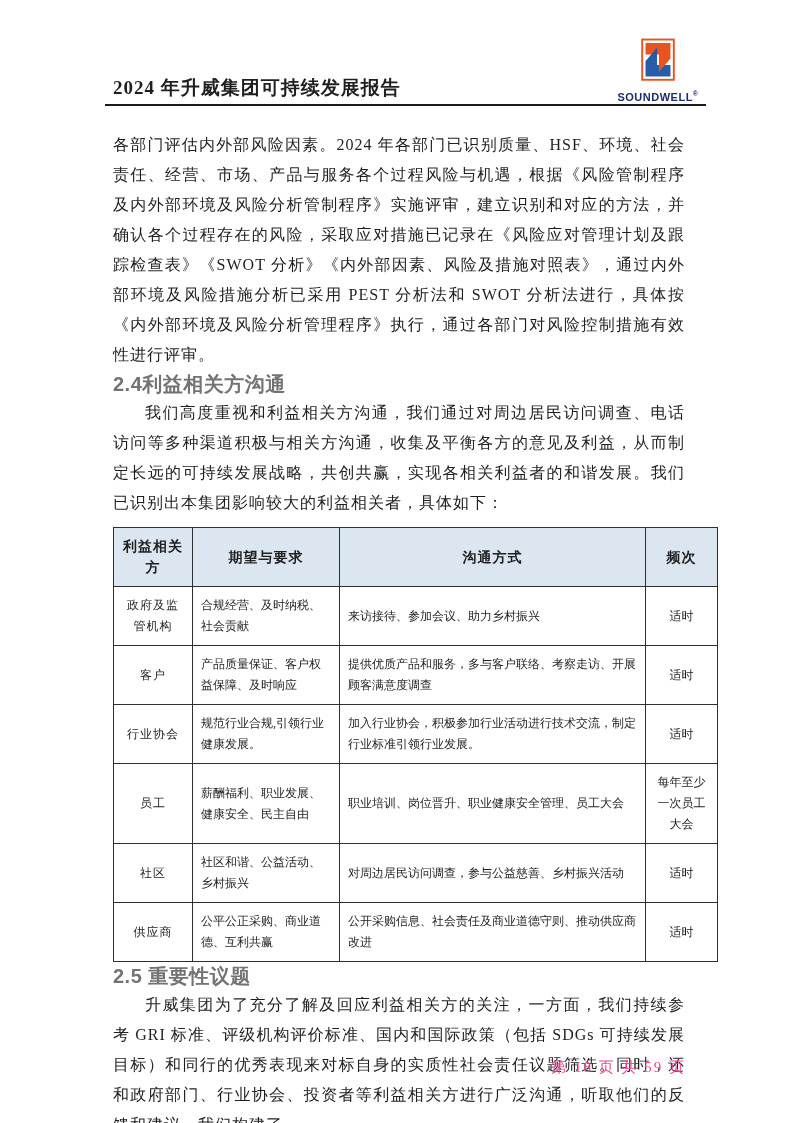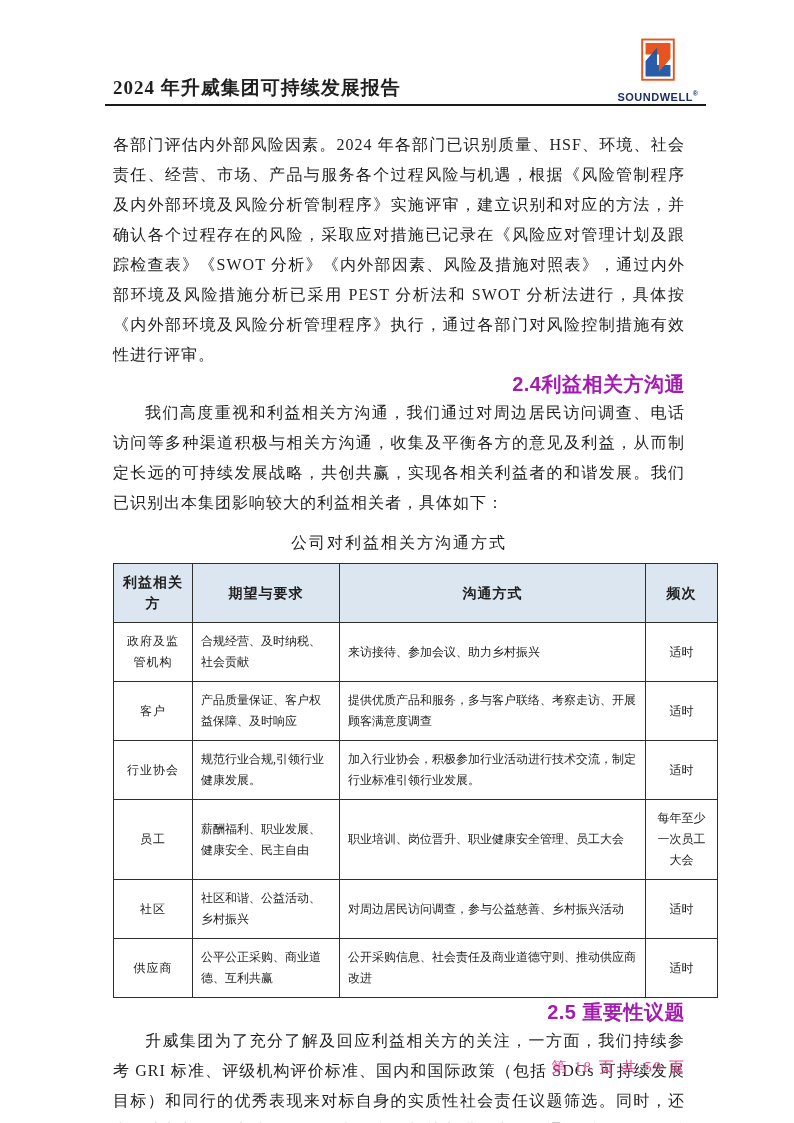--- a/index.html
+++ b/index.html
@@ -38,23 +38,22 @@
   }
   p.body-text{
     margin:0;
     font-size:16px;line-height:30px;letter-spacing:1px;
     text-align:justify;text-justify:inter-ideograph;
   }
   p.indent{text-indent:2em;}
   h2.section-heading{
     margin:0;
     font-family:"Liberation Sans","DejaVu Sans",sans-serif;
-    font-weight:bold;font-size:20px;line-height:28px;color:#a21caf;
+    font-weight:bold;font-size:20px;line-height:28px;color:#737373;
     letter-spacing:0.5px;
-    text-align:right;
   }
   .h24{margin-top:16px;}
   .p2{margin-top:12px;}
   .table-caption{
     margin-top:15px;
     font-size:16px;letter-spacing:2px;text-align:center;
     width:572px;
   }
   
   table.stakeholder-table{
@@ -109,21 +108,20 @@
   </div>
 
   <div class="body-col">
 
     <p class="body-text">各部门评估内外部风险因素。2024 年各部门已识别质量、HSF、环境、社会责任、经营、市场、产品与服务各个过程风险与机遇，根据《风险管制程序及内外部环境及风险分析管制程序》实施评审，建立识别和对应的方法，并确认各个过程存在的风险，采取应对措施已记录在《风险应对管理计划及跟踪检查表》《SWOT 分析》《内外部因素、风险及措施对照表》，通过内外部环境及风险措施分析已采用 PEST 分析法和 SWOT 分析法进行，具体按《内外部环境及风险分析管理程序》执行，通过各部门对风险控制措施有效性进行评审。</p>
 
     <h2 class="section-heading h24">2.4利益相关方沟通</h2>
 
     <p class="body-text indent p2">我们高度重视和利益相关方沟通，我们通过对周边居民访问调查、电话访问等多种渠道积极与相关方沟通，收集及平衡各方的意见及利益，从而制定长远的可持续发展战略，共创共赢，实现各相关利益者的和谐发展。我们已识别出本集团影响较大的利益相关者，具体如下：</p>
 
-    <div class="table-caption">公司对利益相关方沟通方式</div>
 
     <table class="stakeholder-table">
       <colgroup>
         <col style="width:79px">
           <col style="width:147px">
           <col style="width:306px">
           <col style="width:72px">
       </colgroup>
       <thead>
         <tr>

